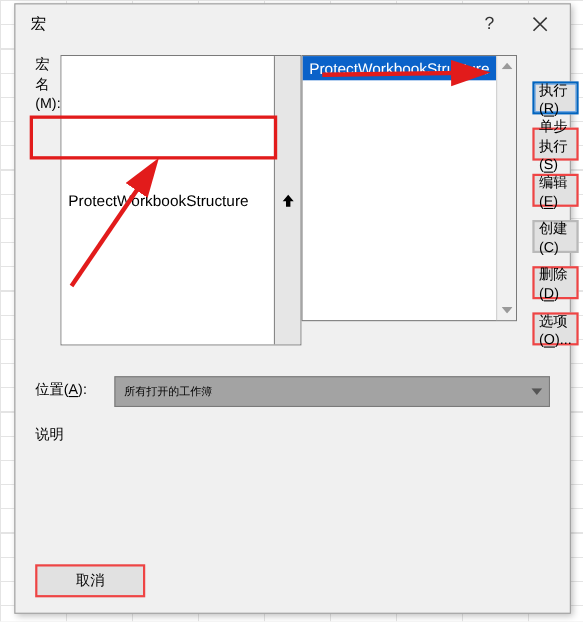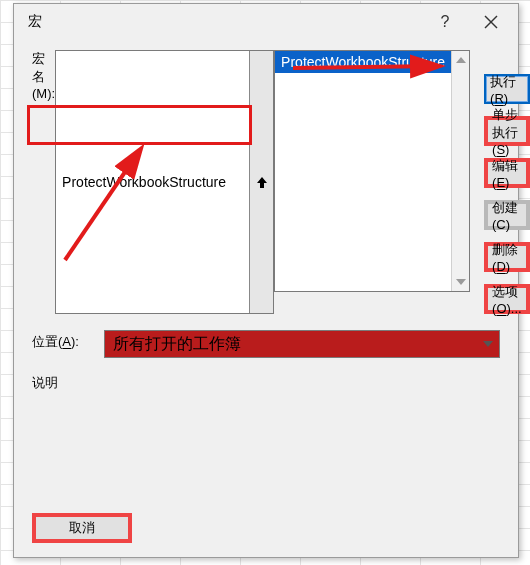--- a/index.html
+++ b/index.html
@@ -109,49 +109,49 @@
   }
   .scroll-arrow {
     position: absolute; left: 0; width: 18px; height: 18px;
     display: flex; align-items: center; justify-content: center;
     color: #8a8a8a;
   }
   .scroll-arrow.up { top: 0; }
   .scroll-arrow.down { bottom: 0; }
   .btn {
     height: 30px;
-    border: 4px solid #ef4444;
+    border: 2px solid #ef4444;
     background: #e1e1e1;
     display: flex; align-items: center; justify-content: center;
     font-size: 13px;
     cursor: pointer;
     padding: 0 4px;
   }
   .btn.primary {
     border: 2px solid #0064c0;
     box-shadow: 0 0 0 1px #6ea8e8 inset;
   }
   .btn.disabled {
     color: #000000;
     border-color: #b9b9b9;
     cursor: default;
   }
   .underline-accel { text-decoration: underline; text-underline-offset: 2px; }
   .loc-row {
     display: flex; align-items: center; gap: 10px;
-    margin-top: 16px;
+    margin-top: 28px;
   }
   .loc-select {
     flex: 1;
     border: 1px solid #7a7a7a;
-    background: #b91c1c;
+    background: #a3a3a3;
     height: 28px;
     display: flex; align-items: center; justify-content: space-between;
     padding: 0 6px 0 8px;
-    font-size: 16px;
+    font-size: 10px;
     cursor: pointer;
   }
   .desc-label { margin-top: 16px; }
   .desc-area { height: 50px; }
   .footer {
     display: flex; 
     margin-top: auto;
   }
   .cancel-btn { width: 100px; }
 

